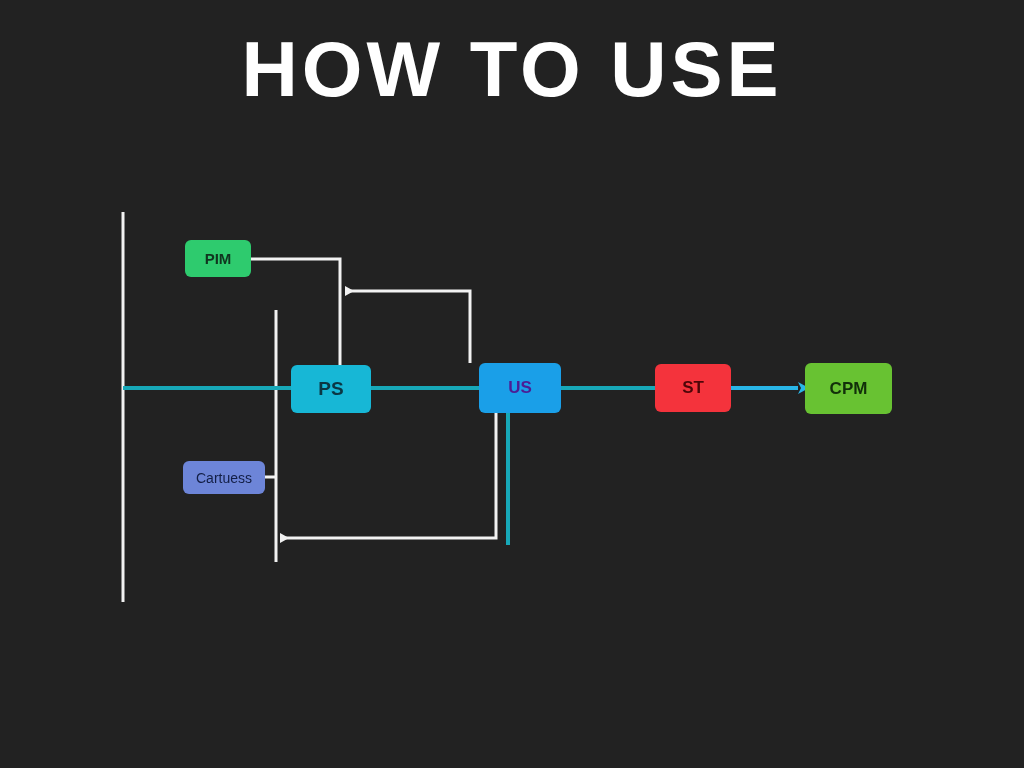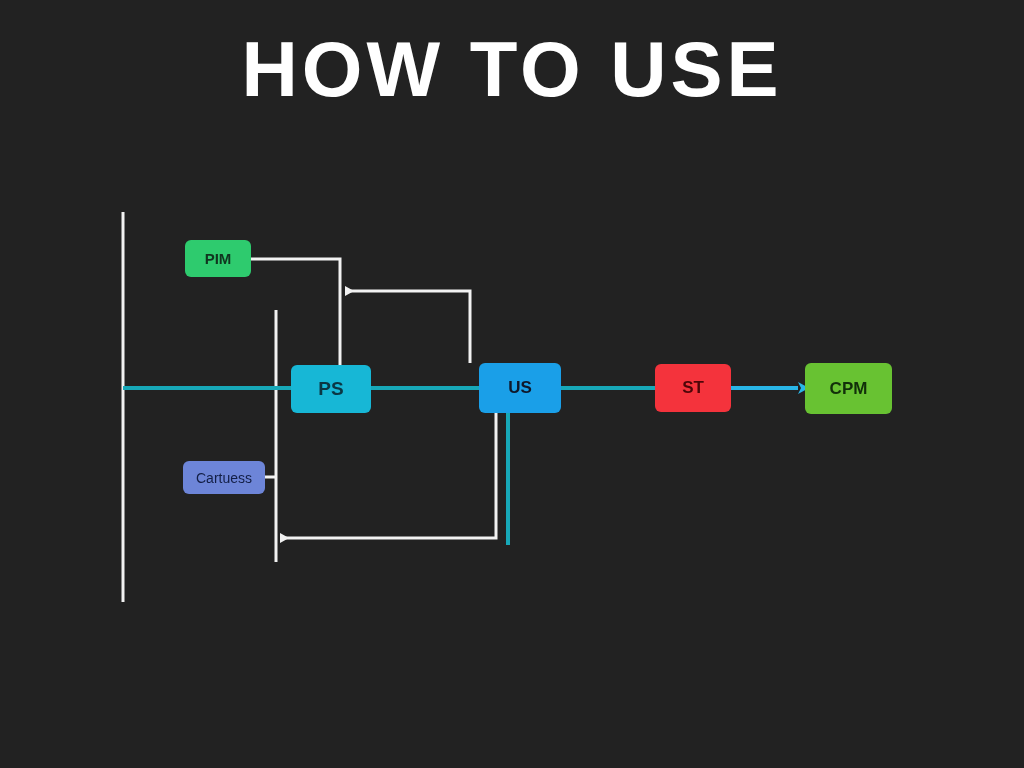--- a/index.html
+++ b/index.html
@@ -45,21 +45,21 @@
     font-weight: bold;
     box-sizing: border-box;
     user-select: none;
   }
   .node-label {
     pointer-events: none;
   }
   #node-pim   { left: 185px; top: 240px; width: 66px;  height: 37px;  background: #2ecb6e; color: #10351f; font-size: 15px; }
   #node-cart  { left: 183px; top: 461px; width: 82px;  height: 33px;  background: #6d85d8; color: #131f46; font-size: 14px; font-weight: normal; align-items: center; }
   #node-ps    { left: 291px; top: 365px; width: 80px;  height: 48px;  background: #17b7d6; color: #0b3744; font-size: 19px; }
-  #node-us    { left: 479px; top: 363px; width: 82px;  height: 50px;  background: #1a9fe8; color: #0f172a; font-size: 17px; }
+  #node-us    { left: 479px; top: 363px; width: 82px;  height: 50px;  background: #1a9fe8; color: #4c1d95; font-size: 17px; }
   #node-st    { left: 655px; top: 364px; width: 76px;  height: 48px;  background: #f4333c; color: #4d0608; font-size: 17px; }
   #node-cpm   { left: 805px; top: 363px; width: 87px;  height: 51px;  background: #68c232; color: #12300a; font-size: 17px; }
 </style>
 </head>
 <body>
 
 <div id="canvas">
 
   <div id="title">HOW TO USE</div>
 

